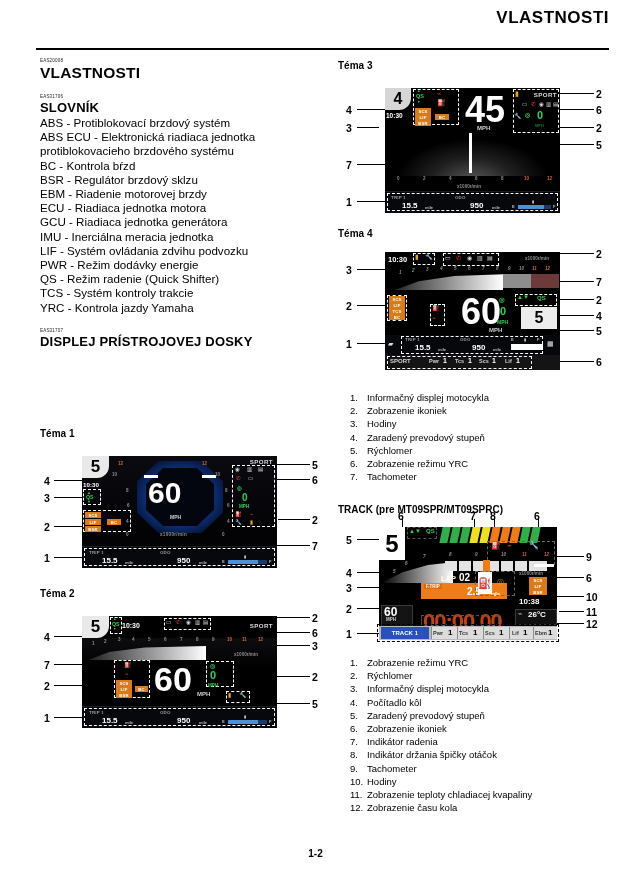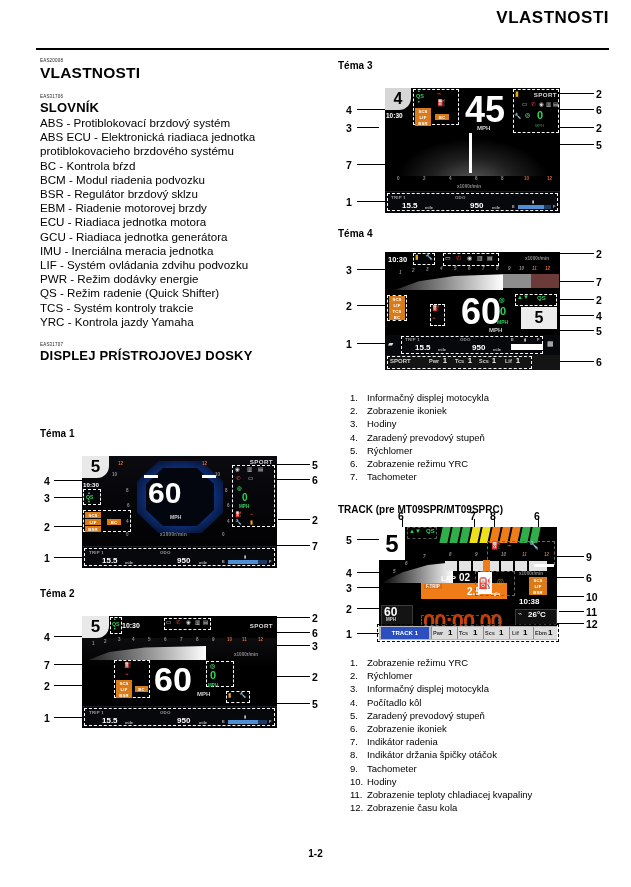--- a/index.html
+++ b/index.html
@@ -90,21 +90,20 @@
     <div class="eas">EAS20008</div>
     <div class="h1">VLASTNOSTI</div>
 
     <div class="eas" style="margin-top:12px">EAS31706</div>
     <div class="h2">SLOVNÍK</div>
     <div>
       <p class="body-line">ABS - Protiblokovací brzdový systém</p>
       <p class="body-line">ABS ECU - Elektronická riadiaca jednotka</p>
       <p class="body-line">protiblokovacieho brzdového systému</p>
       <p class="body-line">BC - Kontrola bŕzd</p>
-      <p class="body-line">BCM - Modul riadenia podvozku</p>
       <p class="body-line">BSR - Regulátor brzdový sklzu</p>
       <p class="body-line">EBM - Riadenie motorovej brzdy</p>
       <p class="body-line">ECU - Riadiaca jednotka motora</p>
       <p class="body-line">GCU - Riadiaca jednotka generátora</p>
       <p class="body-line">IMU - Inerciálna meracia jednotka</p>
       <p class="body-line">LIF - Systém ovládania zdvihu podvozku</p>
       <p class="body-line">PWR - Režim dodávky energie</p>
       <p class="body-line">QS - Režim radenie (Quick Shifter)</p>
       <p class="body-line">TCS - Systém kontroly trakcie</p>
       <p class="body-line">YRC - Kontrola jazdy Yamaha</p>

